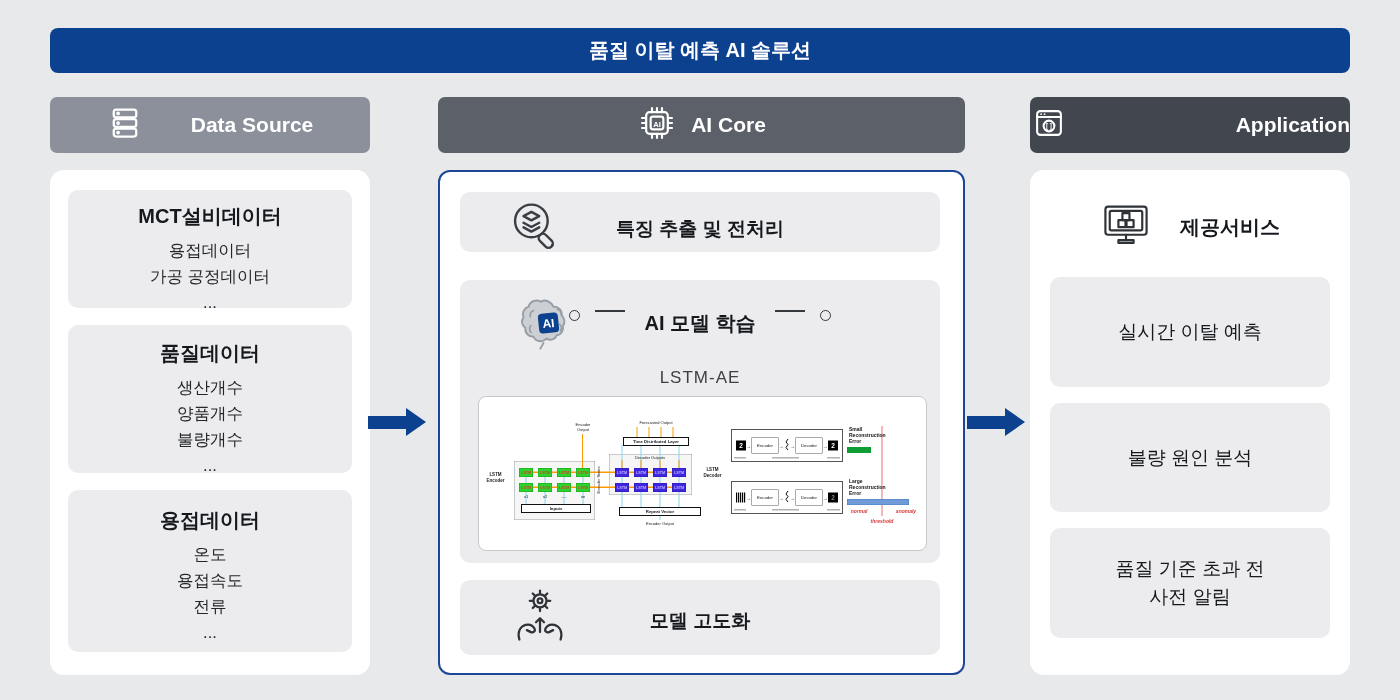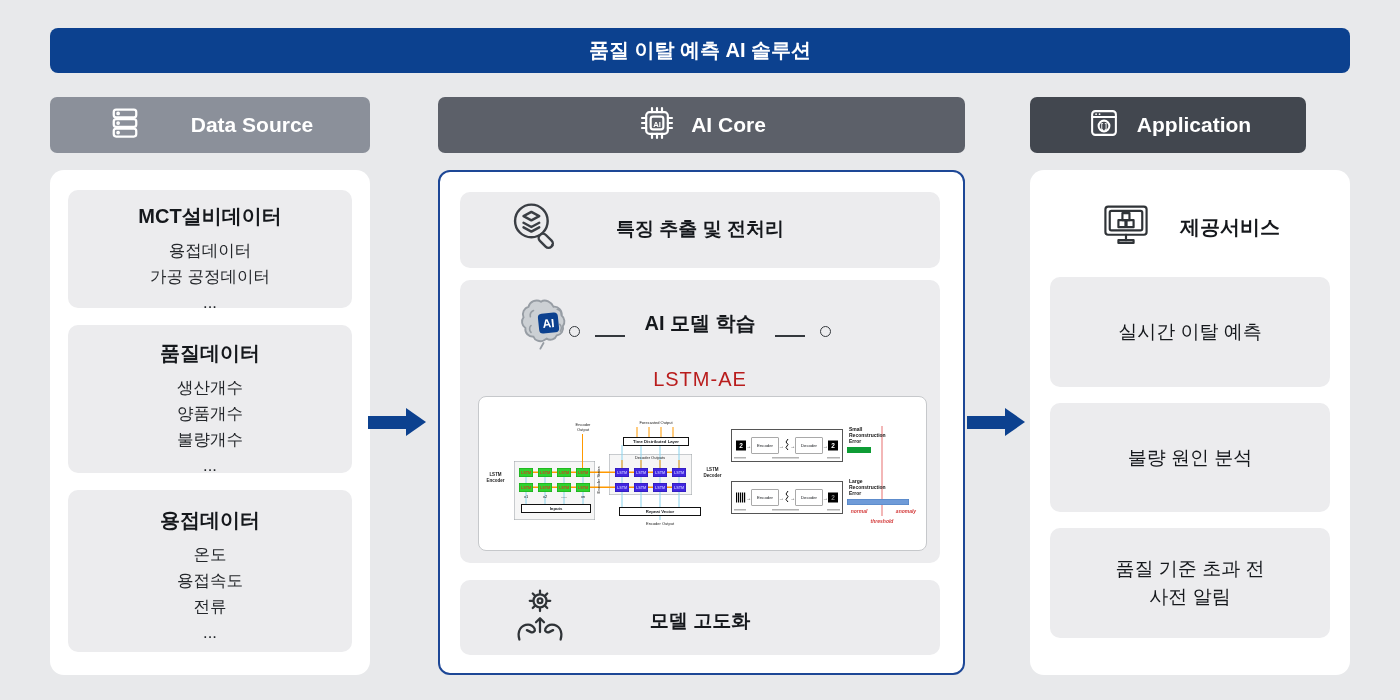--- a/index.html
+++ b/index.html
@@ -10,21 +10,21 @@
   
   .banner{position:absolute;left:50px;top:28px;width:1300px;height:45px;background:#0c418f;
     border-radius:8px;color:#fff;font-size:20px;font-weight:bold;
     display:flex;align-items:center;justify-content:center;}
 
   
   .colhdr{position:absolute;top:97px;height:56px;border-radius:7px;color:#fff;
     display:flex;align-items:center;justify-content:center;gap:14px;font-size:21px;font-weight:bold;}
   #hdr-ds{left:50px;width:320px;background:#8b909a;gap:48px;}
   #hdr-ai{left:438px;width:527px;background:#5c6069;}
-  #hdr-app{left:1030px;width:276px;background:#42474f;}
+  #hdr-app{left:1030px;width:320px;background:#42474f;justify-content:space-between;}
 
   
   .panel{position:absolute;top:170px;height:505px;background:#fff;border-radius:14px;}
   #panel-ds{left:50px;width:320px;}
   #panel-ai{left:438px;width:527px;border:2.5px solid #1d4796;border-radius:12px;box-sizing:border-box;}
   #panel-app{left:1030px;width:320px;}
 
   
   .gcard{position:absolute;background:#ececee;border-radius:10px;text-align:center;box-sizing:border-box;}
   #ds-c1{left:68px;top:190px;width:284px;height:118px;padding-top:13px;}
@@ -35,35 +35,35 @@
 
   
   .flow-arrow{position:absolute;top:408px;width:58px;height:28px;}
   #arrow-left{left:368px;} #arrow-right{left:967px;}
   .shaft{position:absolute;left:0;top:8px;width:38px;height:13px;background:#0c418f;}
   .head{position:absolute;left:38px;top:0;width:0;height:0;border-top:14px solid transparent;
     border-bottom:14px solid transparent;border-left:20px solid #0c418f;}
 
   
   .step{position:absolute;left:460px;width:480px;background:#ececee;border-radius:10px;}
-  #step1{top:192px;height:76px;}
+  #step1{top:192px;height:60px;}
   #step2{top:280px;height:283px;}
   #step3{top:580px;height:75px;}
   .step-label{position:absolute;left:0;right:0;text-align:center;font-size:19px;font-weight:bold;}
   #step1 .step-label{top:24px;}
   #step3 .step-label{top:28px;}
   .step-icon{position:absolute;}
   #step1 .step-icon{left:46px;top:6px;}
   #step2 .step-icon{left:56px;top:13px;}
   #step3 .step-icon{left:50px;top:7px;}
-  .mtitle{position:absolute;top:30px;left:0;right:0;display:flex;justify-content:center;align-items:flex-end;gap:15px;}
+  .mtitle{position:absolute;top:30px;left:0;right:0;display:flex;justify-content:center;align-items:flex-start;gap:15px;}
   .ring{width:9px;height:9px;border:1.5px solid #34383d;border-radius:50%;}
   .tline{width:30px;height:2px;background:#34383d;}
   .mtext{font-size:20px;font-weight:bold;padding:0 4px;}
-  .model-name{position:absolute;top:88px;left:0;right:0;text-align:center;font-size:20px;color:#b91c1c;letter-spacing:1px;}
+  .model-name{position:absolute;top:88px;left:0;right:0;text-align:center;font-size:17px;color:#404040;letter-spacing:1px;}
 
   
   #diagram{position:absolute;left:18px;top:116px;width:447px;height:153px;background:#fff;
     border:1px solid #c6c8cb;border-radius:8px;overflow:hidden;}
   #dg{position:absolute;left:0;top:0;width:894px;height:306px;transform:scale(0.5);transform-origin:0 0;}
   .dgt{position:absolute;font-size:8px;color:#222;text-align:center;line-height:1.2;z-index:4;}
   .gbox{position:absolute;background:#f6f6f6;border:1px solid #9aa0a5;z-index:1;}
   .bbox{position:absolute;background:#fff;border:2px solid #111;font-weight:bold;font-size:8.5px;
     display:flex;align-items:center;justify-content:center;box-sizing:border-box;z-index:3;}
   .cellrow{position:absolute;display:flex;gap:10px;z-index:3;}

